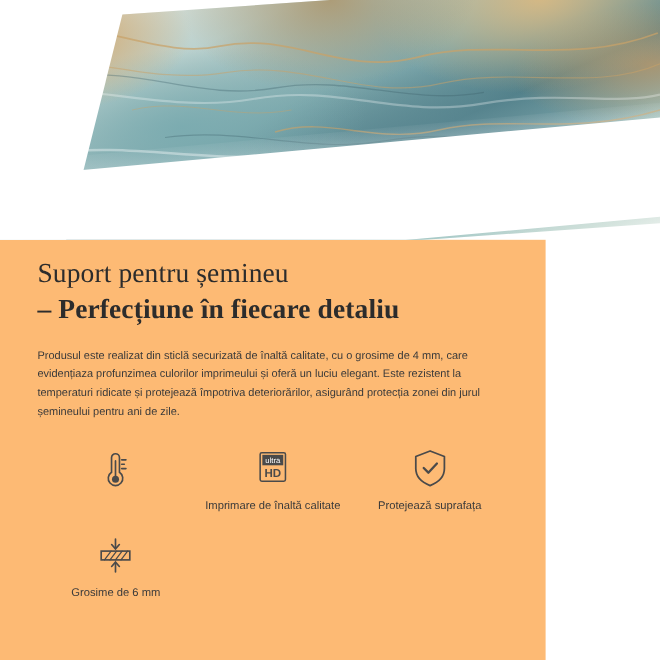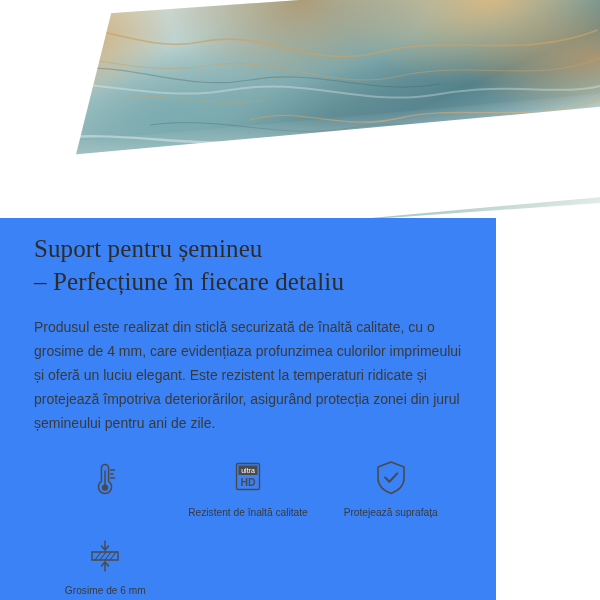--- a/index.html
+++ b/index.html
@@ -10,21 +10,21 @@
     width: 600px;
     height: 600px;
     background: #ffffff;
     font-family: "Liberation Sans", sans-serif;
     overflow: hidden;
   }
   .page {
     position: relative;
     width: 496px;
     height: 600px;
-    background: #3b82f6;
+    background: #fdba74;
     box-sizing: border-box;
   }
 
   
   .hero {
     position: relative;
     width: 600px;
     height: 218px;
     overflow: hidden;
     background: #ffffff;
@@ -118,24 +118,25 @@
     padding-top: 14px;
     font-family: "Liberation Serif", serif;
     font-size: 25px;
     font-weight: 400;
     color: #2c2c2c;
     line-height: 1.33;
     letter-spacing: 0.1px;
   }
   .title .line2 {
     display: block;
+    font-weight: bold;
   }
   .body-text {
     margin: 16px 0 0 0;
-    font-size: 14px;
+    font-size: 10px;
     line-height: 1.72;
     color: #3a3a3a;
     max-width: 538px;
   }
 
   
   .features {
     margin-top: 22px;
     display: grid;
     grid-template-columns: repeat(3, 1fr);
@@ -236,21 +237,21 @@
 
       <div class="feature">
         <div class="feature-icon">
           <svg width="40" height="38" viewBox="0 0 40 38">
             <rect x="8.5" y="4.5" width="23" height="26" rx="1.5" fill="none" stroke="#4a4a4a" stroke-width="1.4"></rect>
             <rect x="10.5" y="6.5" width="19" height="9.5" fill="#4a4a4a"></rect>
             <text x="20" y="14" text-anchor="middle" font-family="Liberation Sans, sans-serif" font-size="7" fill="#ffffff">ultra</text>
             <text x="20" y="26.5" text-anchor="middle" font-family="Liberation Sans, sans-serif" font-size="10.5" font-weight="bold" fill="#4a4a4a">HD</text>
           </svg>
         </div>
-        <div class="feature-label">Rezistent de înaltă calitate</div>
+        <div class="feature-label">Imprimare de înaltă calitate</div>
       </div>
 
       <div class="feature">
         <div class="feature-icon">
           <svg width="38" height="40" viewBox="0 0 38 40">
             <path d="M19 4 L32 9 V20 C32 27.5 26.2 32.7 19 35.5 C11.8 32.7 6 27.5 6 20 V9 Z" fill="none" stroke="#4a4a4a" stroke-width="1.6" stroke-linejoin="round"></path>
             <path d="M13.2 19.5 L17.4 23.7 L25.2 15.4" fill="none" stroke="#4a4a4a" stroke-width="2.1" stroke-linecap="round" stroke-linejoin="round"></path>
           </svg>
         </div>
         <div class="feature-label">Protejează suprafața</div>

